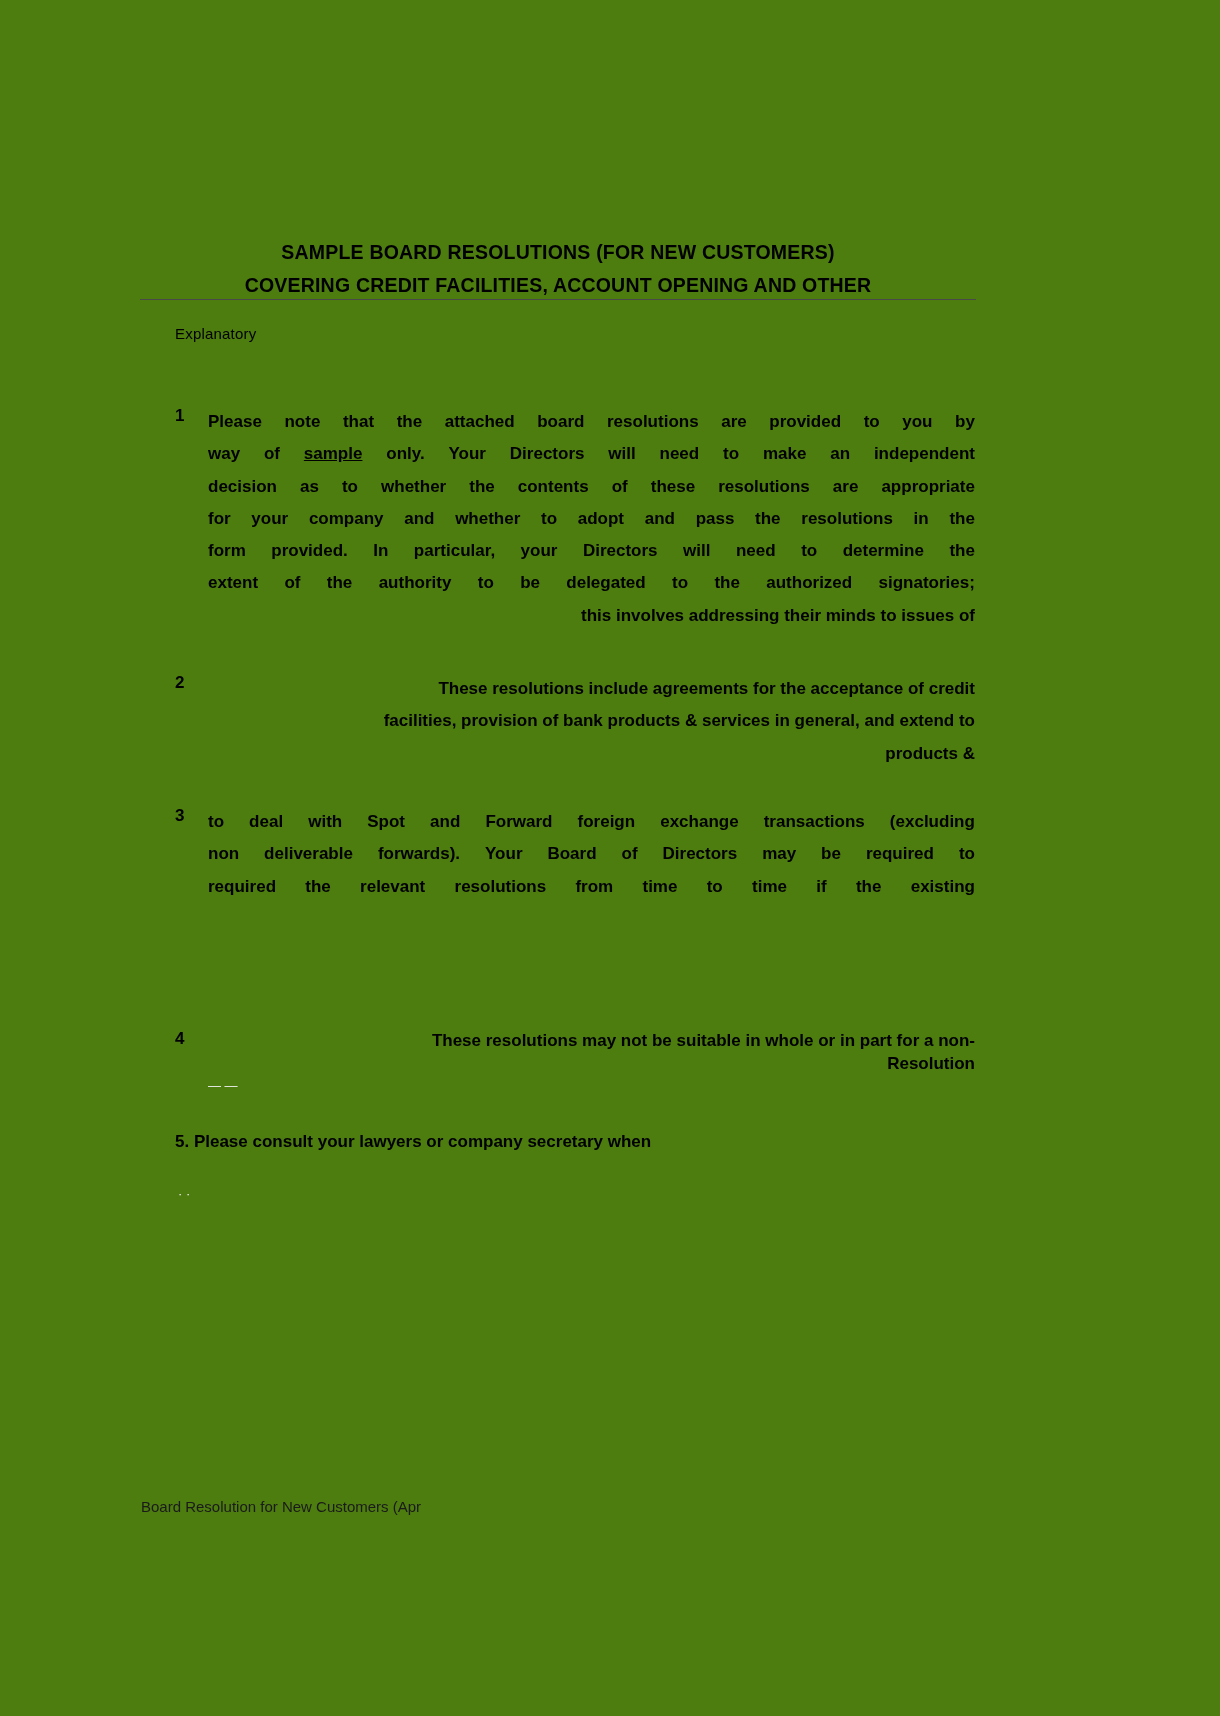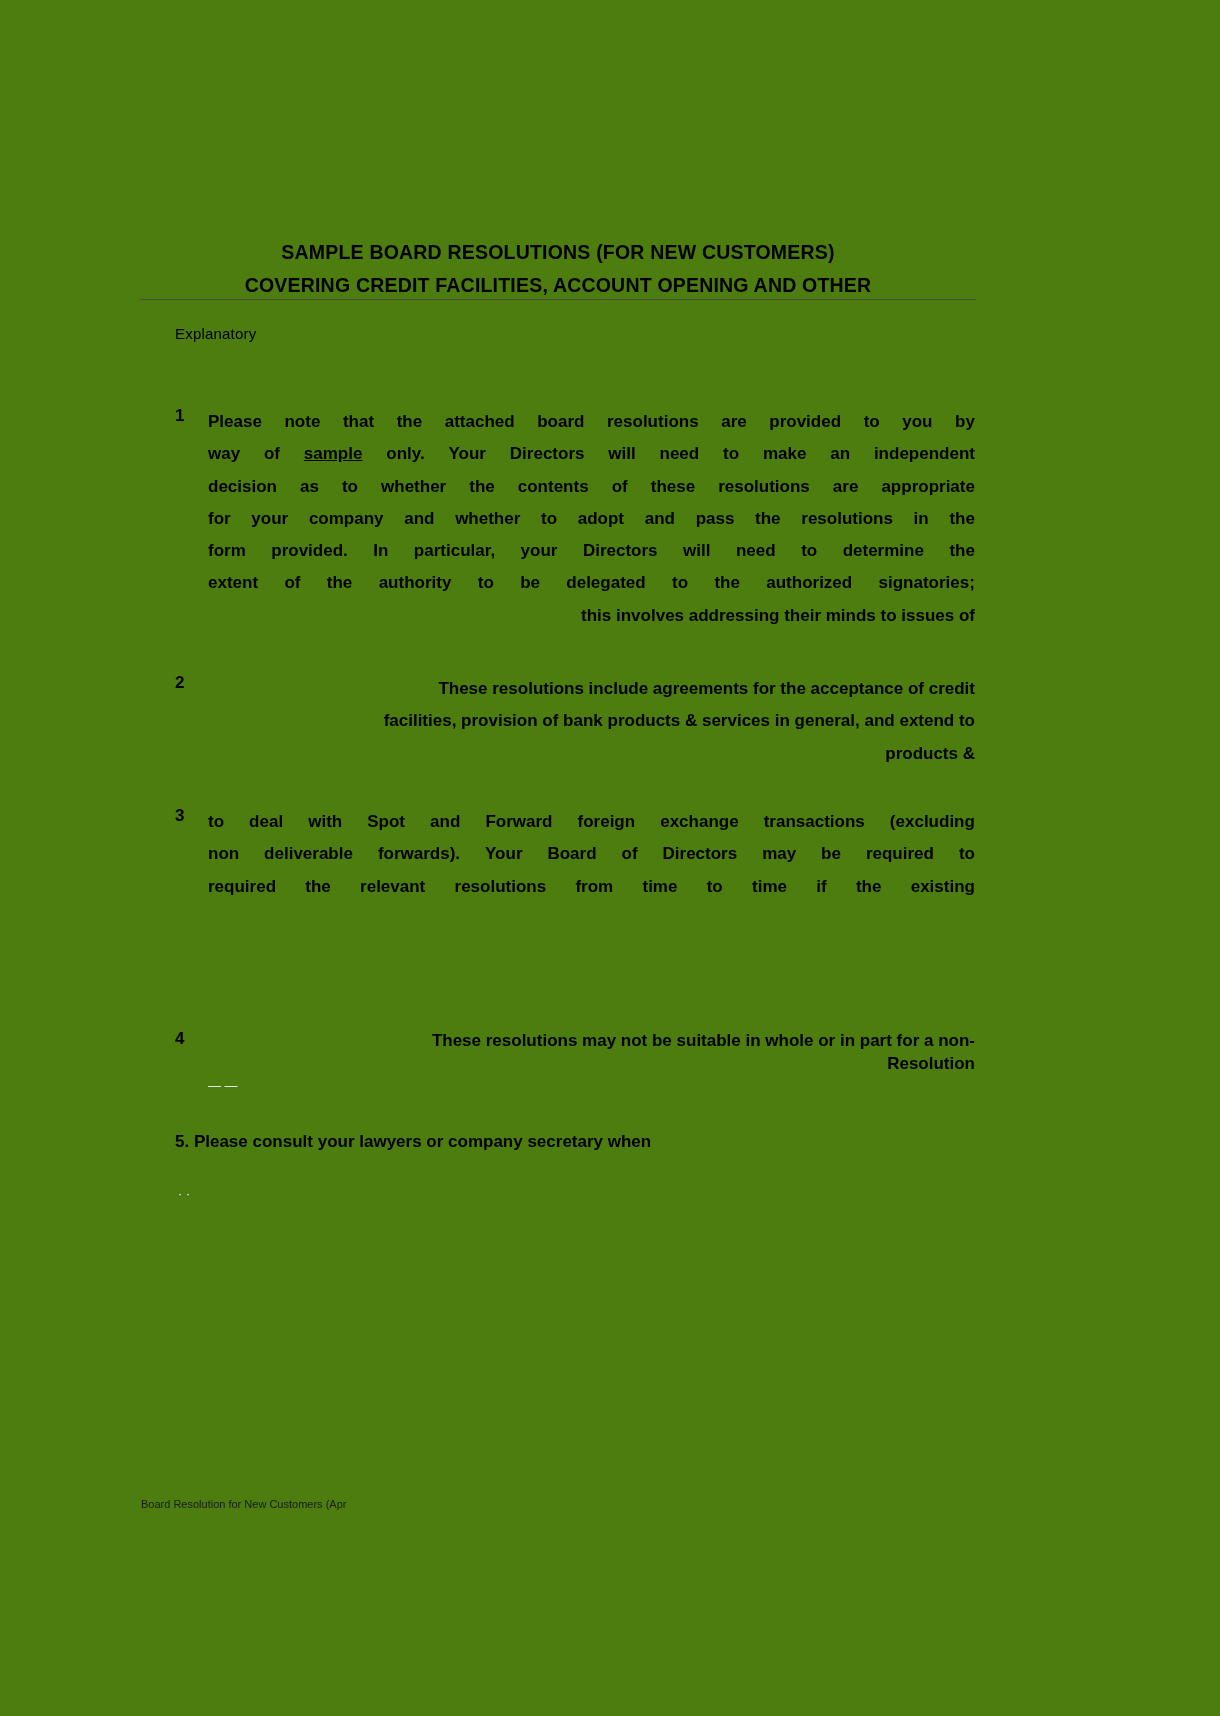--- a/index.html
+++ b/index.html
@@ -115,21 +115,21 @@
     user-select: none;
   }
   #ghost1 { left: 208px; top: 1078px; }
   #ghost2 { left: 178px; top: 1186px; }
 
   
   .footer {
     position: absolute;
     left: 141px;
     top: 1498px;
-    font-size: 11px;
+    font-size: 15px;
     font-weight: normal;
     color: #1a1a1a;
   }
 </style>
 </head>
 <body>
 
 <div class="page">
 
   <div class="title-block">

